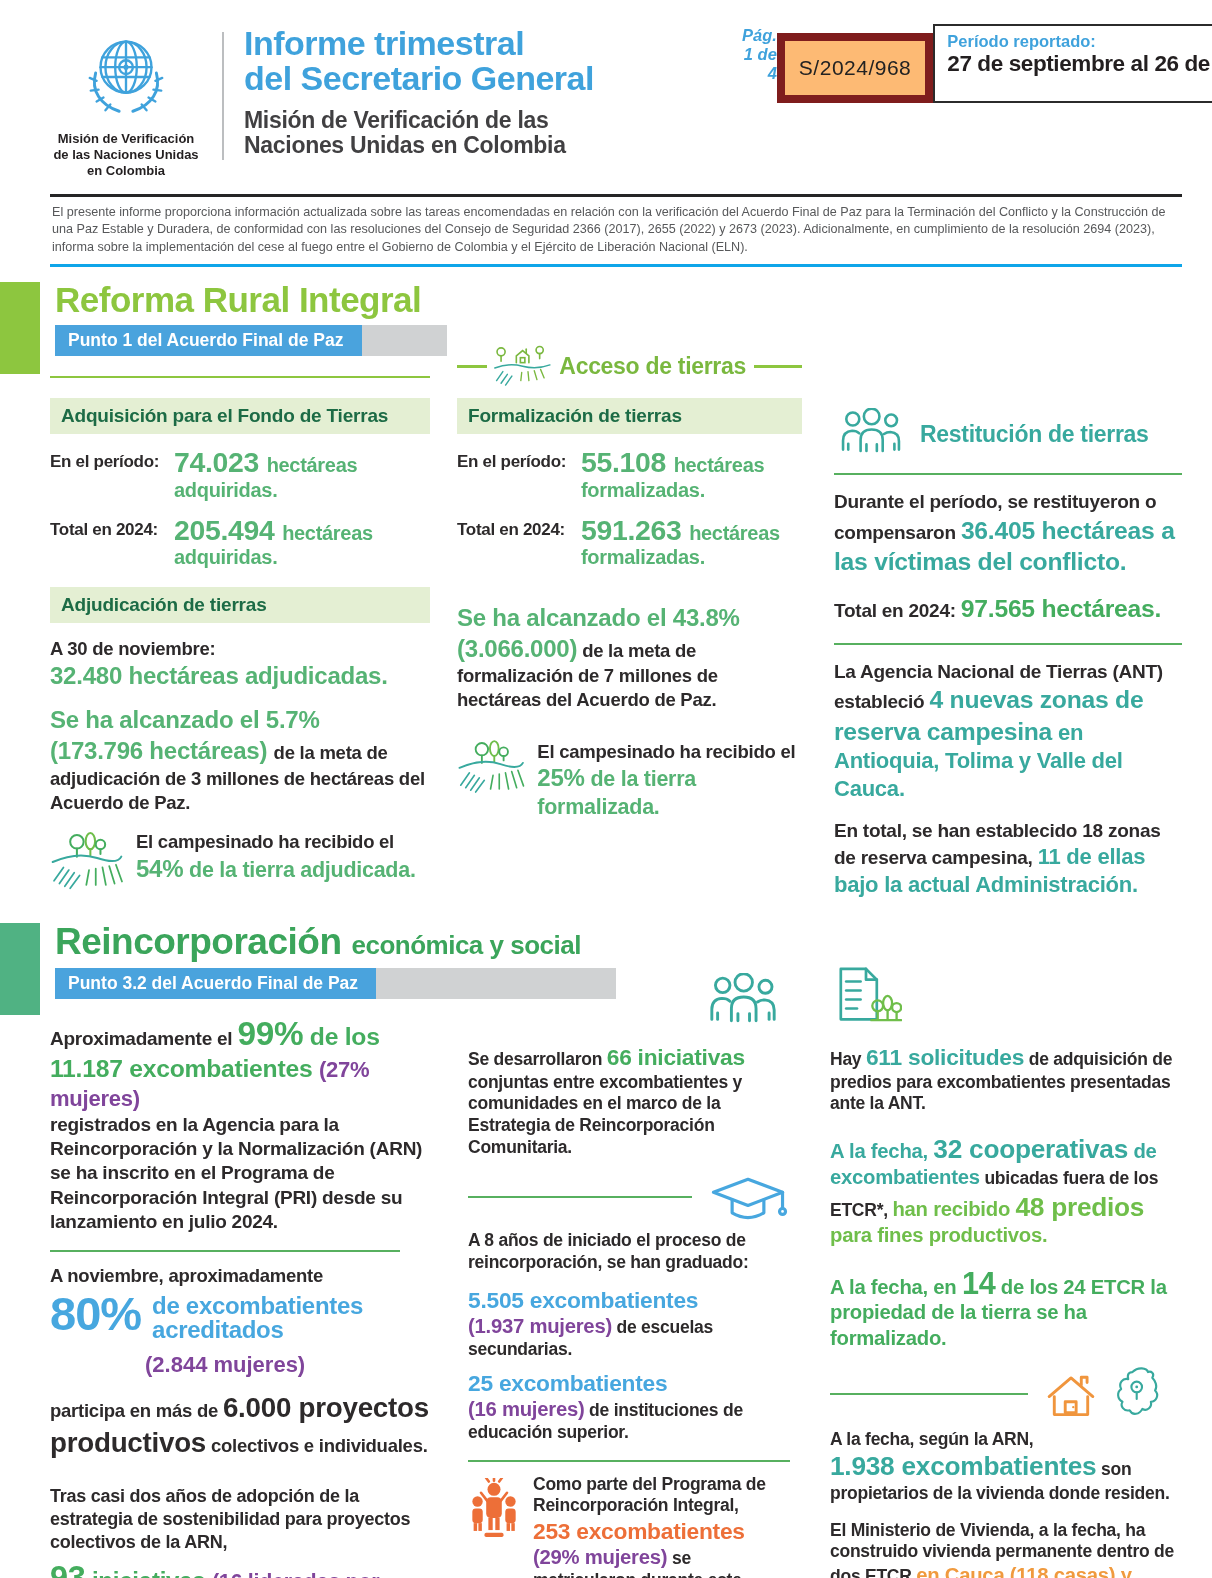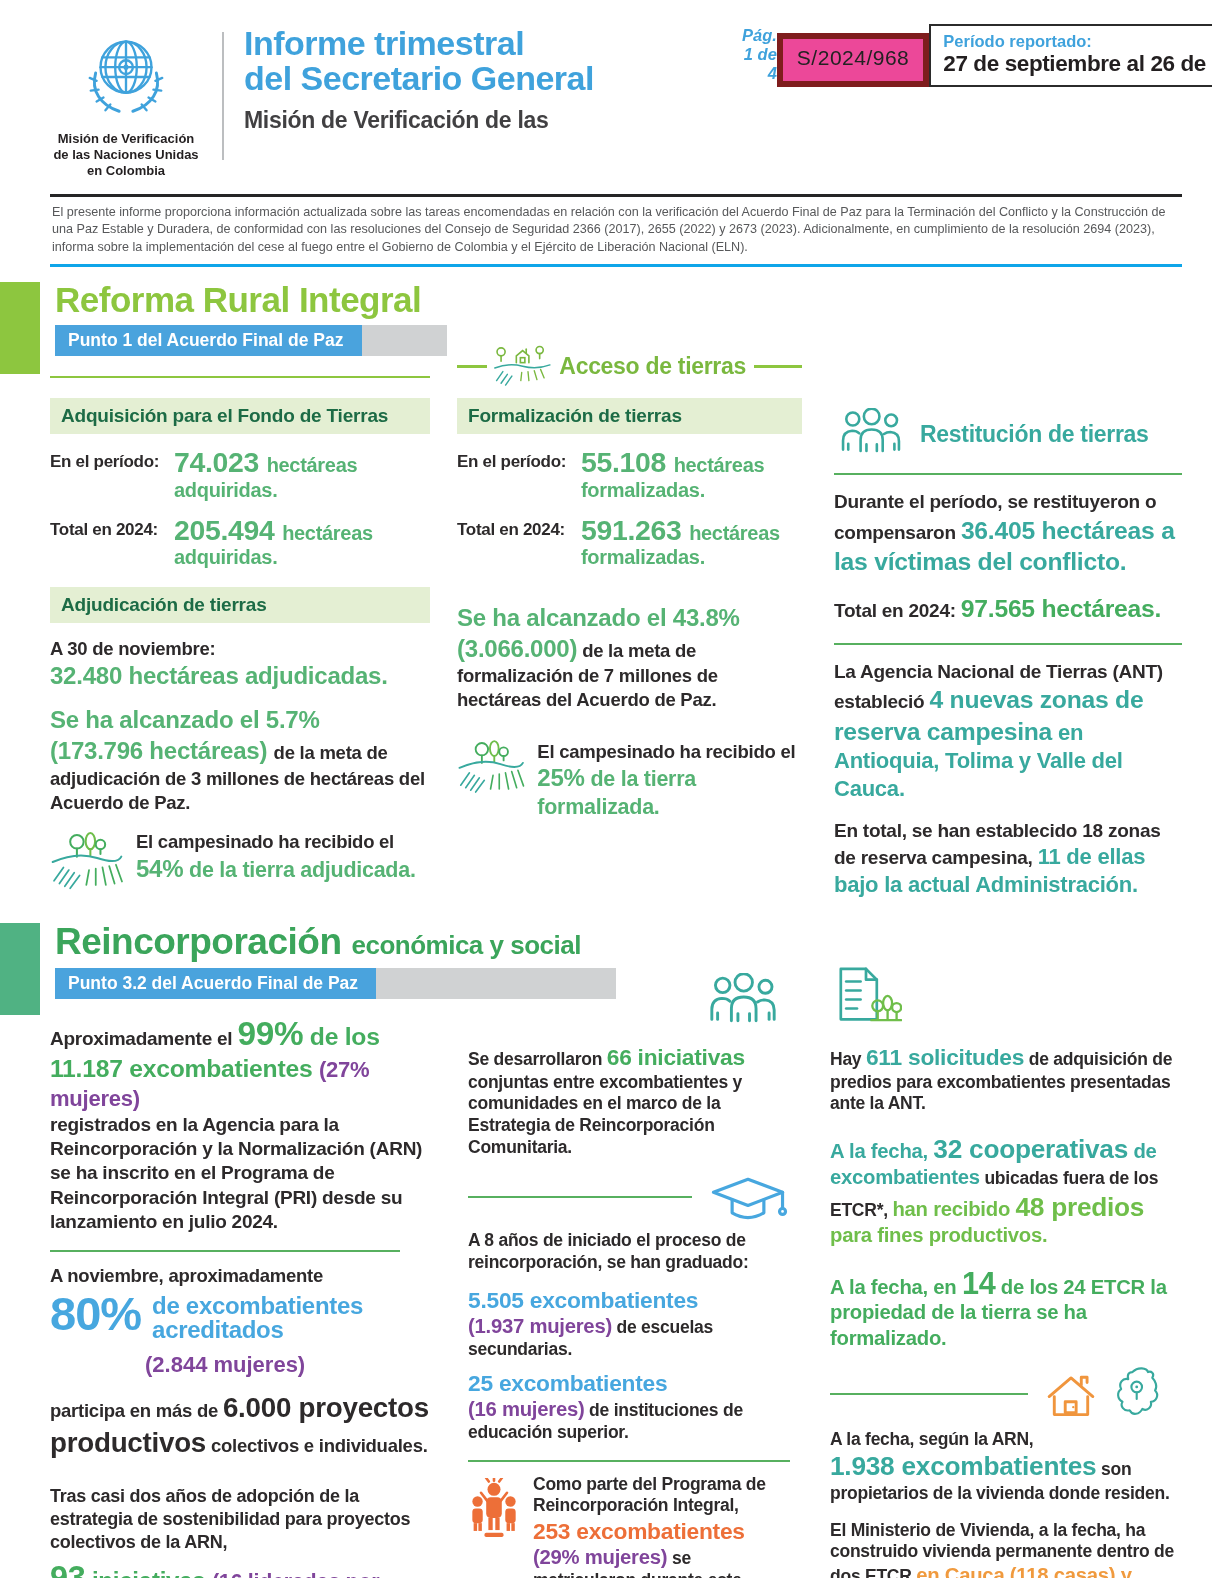--- a/index.html
+++ b/index.html
@@ -10,21 +10,21 @@
 
   
   .hdr{display:flex;align-items:flex-start;padding-top:26px;}
   .logo-wrap{width:152px;text-align:center;flex:none;}
   .logo-caption{font-size:13px;font-weight:bold;color:#231f20;line-height:1.22;margin-top:3px;}
   .hdr-divider{width:2px;background:#bcbec0;height:128px;margin:6px 20px 0 20px;flex:none;}
   .hdr-title h1{font-size:34px;line-height:1.03;color:#3fa2dc;font-weight:bold;letter-spacing:-0.5px;}
   .hdr-title h2{font-size:23px;line-height:1.1;color:#414042;font-weight:bold;margin-top:12px;letter-spacing:-0.3px;}
   .hdr-right{margin-left:auto;width:440px;flex:none;display:flex;flex-direction:row;}
   .pagenum{text-align:right;color:#3fa2dc;font-style:italic;font-weight:bold;font-size:16.5px;}
-  .doc-code{margin-left:auto;margin-top:7px;border:6px solid #7f1d1d;padding:7px 14px;font-size:21px;letter-spacing:0.5px;color:#222;background:#ec4899;position:relative;z-index:2;}
+  .doc-code{margin-left:auto;margin-top:7px;border:8px solid #7f1d1d;padding:15px 14px;font-size:21px;letter-spacing:0.5px;color:#222;background:#fdba74;position:relative;z-index:2;}
   .period-box{border:2px solid #2b2b2b;padding:6px 12px 8px;margin-top:-2px;background:#fff;}
   .period-label{color:#3fa2dc;font-weight:bold;font-size:16.5px;}
   .period-value{color:#231f20;font-weight:bold;font-size:22.5px;letter-spacing:-0.4px;white-space:nowrap;}
 
   
   .intro{margin-top:15px;border-top:3px solid #252526;border-bottom:3px solid #0ea5e9;padding:7px 2px 8px;font-size:12.6px;color:#57585a;line-height:1.4;}
 
   
   .sec-head{position:relative;padding-left:55px;}
   .sec1 .sec-head{margin-top:13px;}
@@ -149,21 +149,21 @@
         </svg>
         <div class="logo-caption">
           <div>Misión de Verificación</div>
           <div>de las Naciones Unidas</div>
           <div>en Colombia</div>
         </div>
       </div>
       <div class="hdr-divider"></div>
       <div class="hdr-title">
         <h1><span>Informe trimestral</span><br><span>del Secretario General</span></h1>
-        <h2><span>Misión de Verificación de las</span><br></h2>
+        <h2><span>Misión de Verificación de las</span><br><span>Naciones Unidas en Colombia</span></h2>
       </div>
       <div class="hdr-right">
         <div class="pagenum">Pág. 1 de 4</div>
         <div class="doc-code">S/2024/968</div>
         <div class="period-box">
           <div class="period-label">Período reportado:</div>
           <div class="period-value">27 de septiembre al 26 de diciembre de 2024</div>
         </div>
       </div>
     </header>

